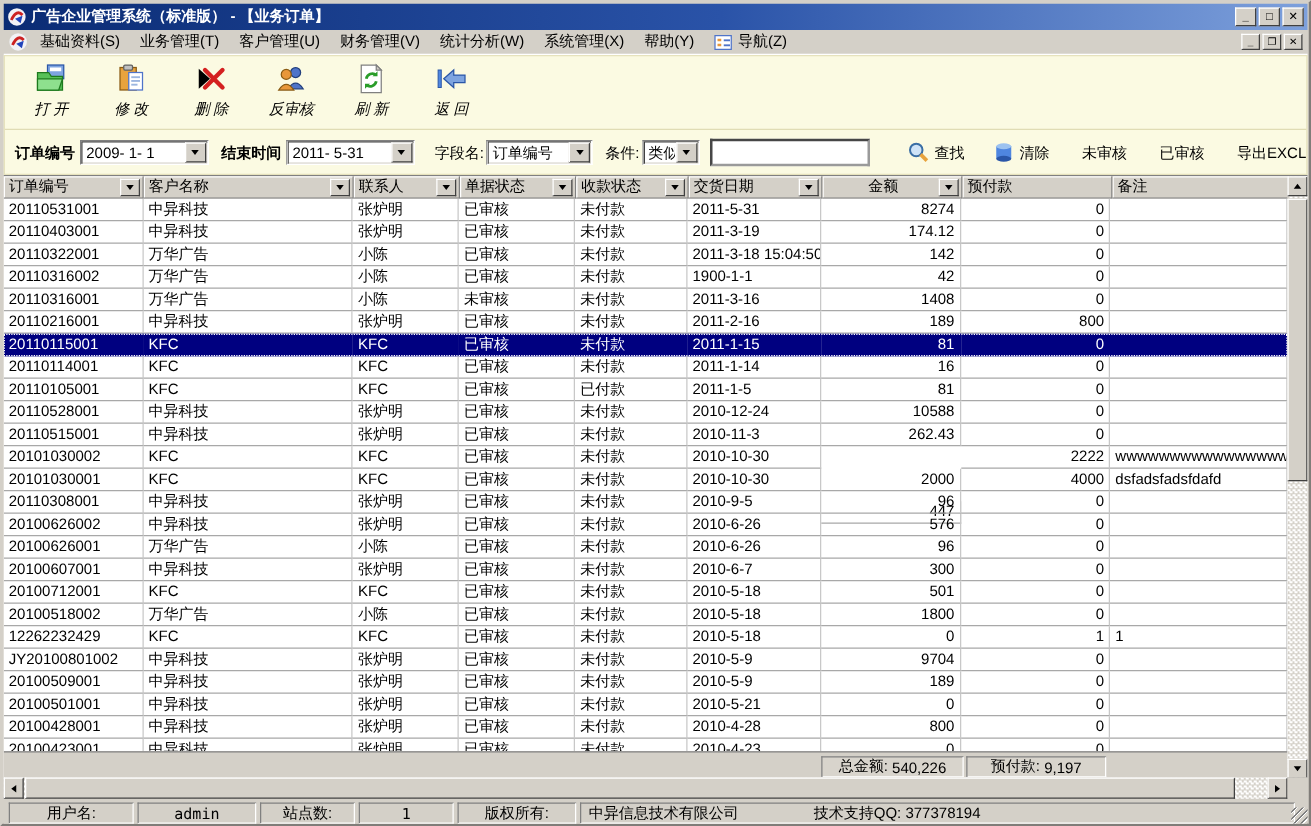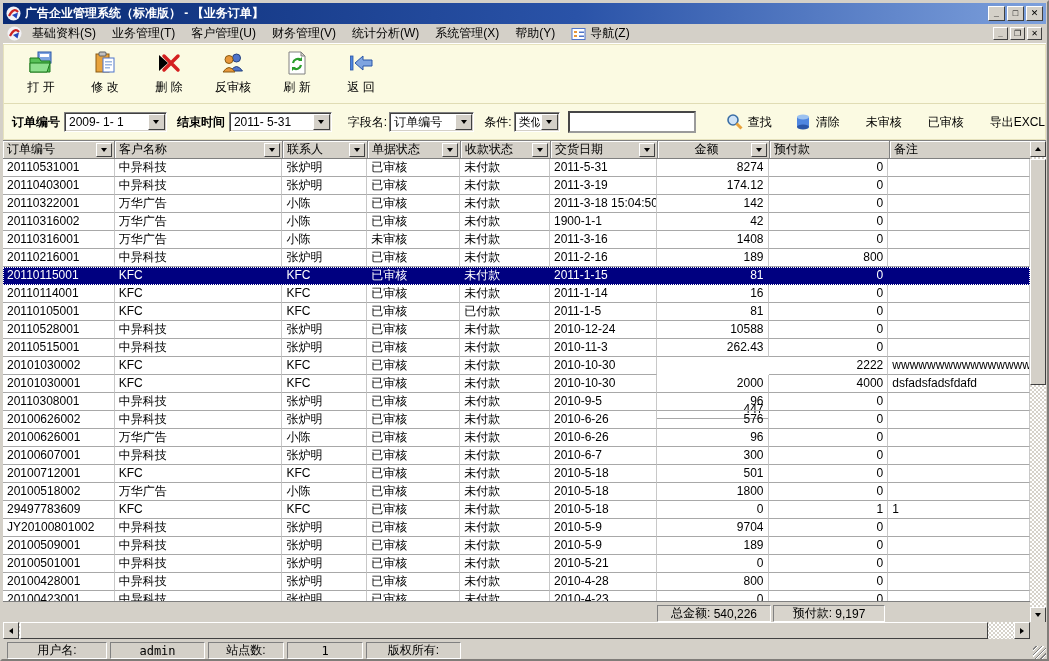--- a/index.html
+++ b/index.html
@@ -29,21 +29,21 @@
   .mi-icon{width:15px;height:14px;margin-right:4px;display:inline-flex;}
   .mdi-btns{margin-left:auto;display:flex;}
   .mdi-btn{width:15px;height:13px;background:#d4d0c8;border:1px solid;
     border-color:#fff #404040 #404040 #fff;display:flex;align-items:center;justify-content:center;
     font-size:8px;font-weight:bold;margin-left:2px;line-height:1;}
   
   .band{position:absolute;left:1px;top:42px;width:1043px;height:96px;
     background:#fbfae2;border:1px solid #e6e2bd;}
   .toolbar{position:absolute;left:0;top:0;width:100%;height:56px;display:flex;align-items:center;padding-left:8px;}
   .tool-btn{width:58px;height:50px;display:flex;flex-direction:column;align-items:center;justify-content:center;
-    margin-right:6px;cursor:default;}
+    margin-right:6px;cursor:default;font-style:italic;}
   .tool-btn .ticon{width:26px;height:26px;display:flex;align-items:center;justify-content:center;}
   .tool-btn .tlabel{margin-top:3px;white-space:nowrap;}
   .filterbar{position:absolute;left:0;top:58px;width:100%;height:37px;
     border-top:1px solid #e0dcb4;display:flex;align-items:center;padding-left:8px;}
   .flabel{font-weight:bold;margin-right:4px;white-space:nowrap;}
   .flabel2{margin-right:2px;white-space:nowrap;}
   .combo{height:20px;background:#fff;border:1px solid;border-color:#808080 #fff #fff #808080;
     box-shadow:inset 1px 1px 0 #404040, inset -1px -1px 0 #d4d0c8;
     display:flex;align-items:center;position:relative;}
   .combo .ctext{flex:1;padding:0 4px;white-space:nowrap;overflow:hidden;}
@@ -551,21 +551,21 @@
           <div class="cell" style="width: 168px;">万华广告</div>
           <div class="cell" style="width: 85px;">小陈</div>
           <div class="cell" style="width: 93px;">已审核</div>
           <div class="cell" style="width: 90px;">未付款</div>
           <div class="cell" style="width: 107px;">2010-5-18</div>
           <div class="cell num" style="width: 112px;">1800</div>
           <div class="cell num" style="width: 120px;">0</div>
           <div class="cell" style="width: 142px;"></div>
         </div>
         <div class="trow">
-          <div class="cell" style="width: 112px;">29497783609</div>
+          <div class="cell" style="width: 112px;">12262232429</div>
           <div class="cell" style="width: 168px;">KFC</div>
           <div class="cell" style="width: 85px;">KFC</div>
           <div class="cell" style="width: 93px;">已审核</div>
           <div class="cell" style="width: 90px;">未付款</div>
           <div class="cell" style="width: 107px;">2010-5-18</div>
           <div class="cell num" style="width: 112px;">0</div>
           <div class="cell num" style="width: 120px;">1</div>
           <div class="cell" style="width: 142px;">1</div>
         </div>
         <div class="trow">
@@ -655,16 +655,20 @@
       </span>
   </div>
   <div class="scorner"></div>
 
   <div class="statusbar">
     <span class="spanel center" style="left:4px;width:100px;">用户名:</span>
     <span class="spanel center mono" style="left:107px;width:95px;">admin</span>
     <span class="spanel center" style="left:205px;width:76px;">站点数:</span>
     <span class="spanel center mono" style="left:284px;width:76px;">1</span>
     <span class="spanel center" style="left:363px;width:95px;">版权所有:</span>
+    <span class="spanel" style="left:461px;width:572px;padding-left:6px;">
+      <span>中异信息技术有限公司</span>
+      <span style="margin-left:60px;">技术支持QQ: 377378194</span>
+    </span>
     <span class="grip"></span>
   </div>
 
 </div>
 
 </body></html>

